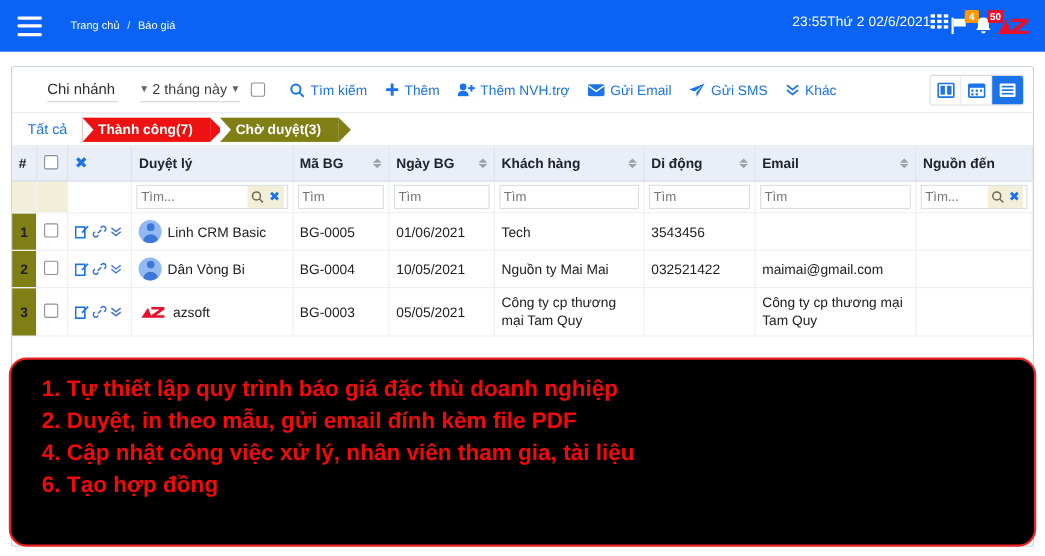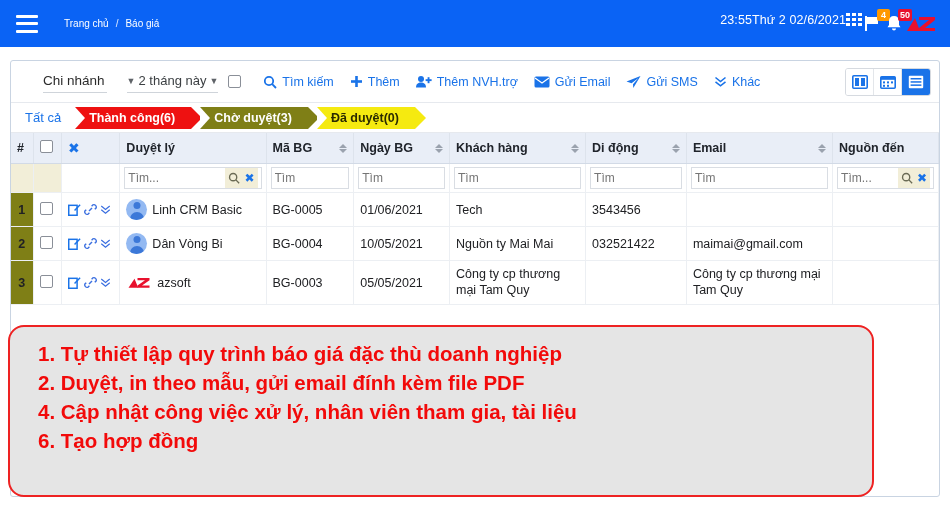--- a/index.html
+++ b/index.html
@@ -198,23 +198,23 @@
     transform: translateX(-50%); width: 14px; height: 9px;
     border-radius: 7px 7px 0 0; background: #3c78d8;
   }
   .az-mark { display: flex; align-items: center; flex: none; }
   .lnk { color: #1a73e8; }
   .wrap2 { white-space: normal; line-height: 1.25; }
 
   
   .overlay {
     position: absolute; left: 8px; top: 325px;
-    width: 866px; height: 172px;
+    width: 934px; height: 172px;
     border: 2px solid #ee2222; border-radius: 16px;
-    background: #e5e5e5;
+    background: #000000;
     padding: 12px 0 4px 28px;
   }
   .ov-line {
     color: #f20a0a; font-weight: bold; font-size: 20.5px;
     line-height: 29px; white-space: nowrap;
   }
 </style>
 </head>
 <body>
 
@@ -351,27 +351,24 @@
             <rect x="2.6" y="6.2" width="10.8" height="1.5" fill="#1a73e8"></rect>
             <rect x="2.6" y="9.4" width="10.8" height="1.5" fill="#1a73e8"></rect>
           </svg>
         </div>
       </div>
     </div>
 
     <div class="statusbar">
       <div class="tab-all">Tất cả</div>
       <div class="chev c-red">
-        <span>Thành công(6)</span>
+        <span>Thành công(7)</span>
       </div>
       <div class="chev c-olive">
         <span>Chờ duyệt(3)</span>
-      </div>
-      <div class="chev c-yellow">
-        <span>Đã duyệt(0)</span>
       </div>
     </div>
 
     <table class="grid">
       <colgroup>
         <col style="width:22px">
           <col style="width:28px">
           <col style="width:58px">
         <col style="width:145px">
           <col style="width:87px">

